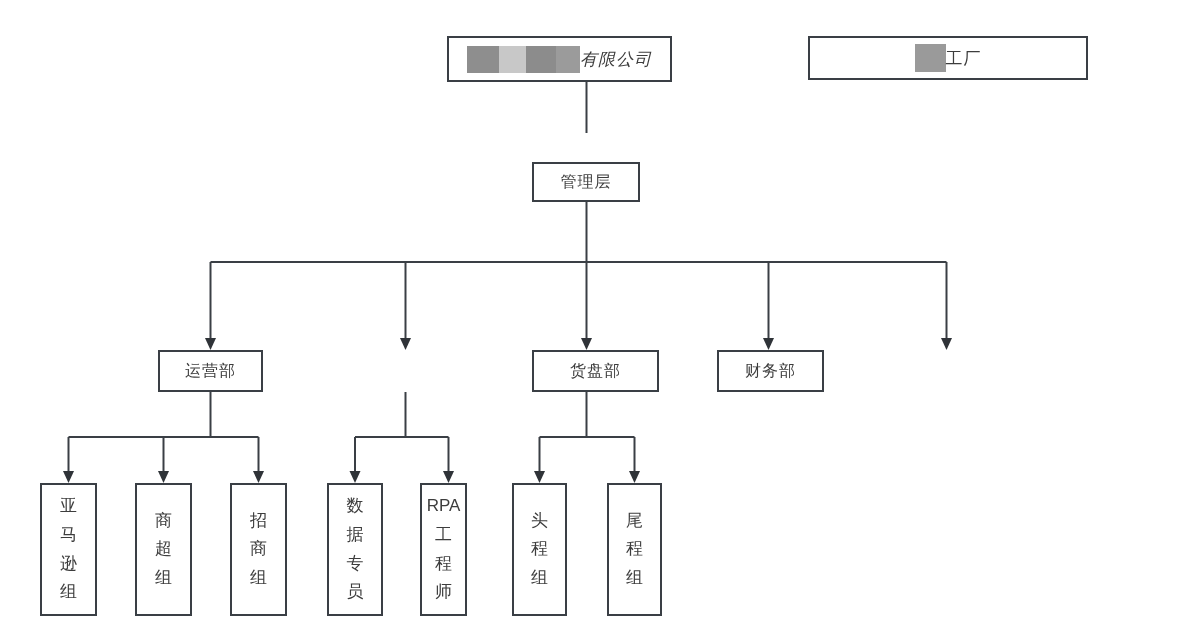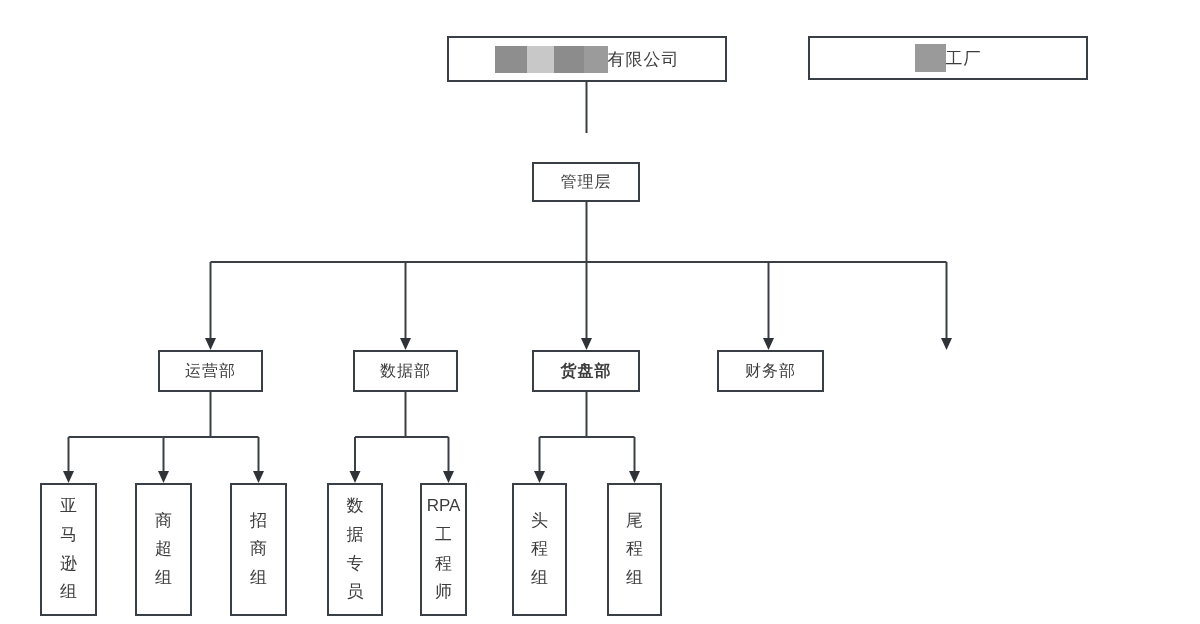--- a/index.html
+++ b/index.html
@@ -27,31 +27,31 @@
     border: 2px solid #3a3f45;
     display: flex;
     align-items: center;
     justify-content: center;
     color: #3d3d3d;
     font-size: 16px;
     letter-spacing: 1px;
   }
 
   
-  .n-company  { left: 447px; top: 36px;  width: 280px; height: 46px; font-size: 17px; }
+  .n-company  { left: 447px; top: 36px;  width: 225px; height: 46px; font-size: 17px; font-style: italic; }
   .n-factory  { left: 808px; top: 36px;  width: 280px; height: 44px; font-size: 17px; }
 
   
   .n-management { left: 532px; top: 133px; width: 108px; height: 40px; margin-top: 29px; }
 
   
   .dept { top: 350px; height: 42px; }
   .n-operations { left: 158px; width: 105px; }
   .n-data-dept  { left: 353px; width: 105px; }
-  .n-pallet     { left: 532px; width: 108px; font-weight: bold; }
+  .n-pallet     { left: 532px; width: 127px; }
   .n-finance    { left: 717px; width: 107px; }
   .n-design     { left: 893px; width: 107px; }
 
   
   .group {
     top: 483px; height: 133px;
     font-size: 17px;
     line-height: 1.68;
     text-align: center;
     white-space: pre-line;
@@ -139,23 +139,20 @@
     <span>工厂</span>
   </div>
 
   <div class="node n-management">
     <span>管理层</span>
   </div>
 
   <div class="node dept n-operations">
     <span>运营部</span>
   </div>
-  <div class="node dept n-data-dept">
-    <span>数据部</span>
-  </div>
   <div class="node dept n-pallet">
     <span>货盘部</span>
   </div>
   <div class="node dept n-finance">
     <span>财务部</span>
   </div>
 
   <div class="node group n-amazon">
     <span>亚
 马

